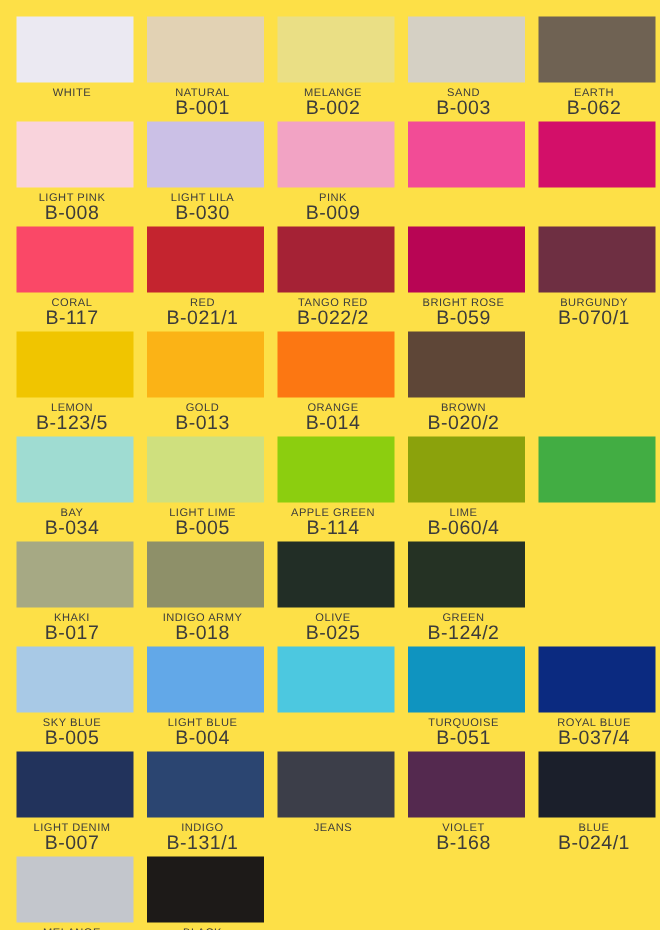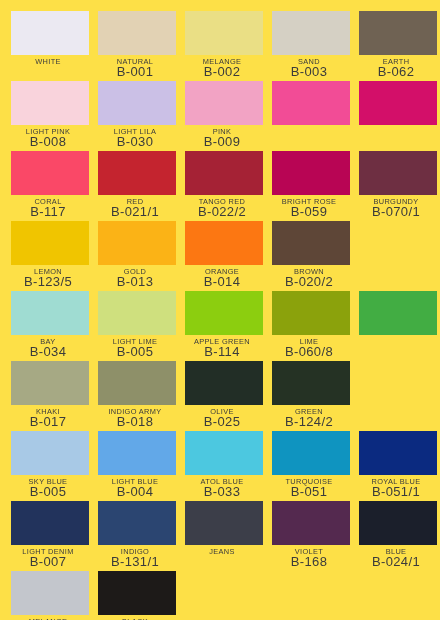--- a/index.html
+++ b/index.html
@@ -232,21 +232,21 @@
         <span class="swatch-chip" title="APPLE GREEN" style="background: rgb(140, 206, 15);"></span>
         <div class="swatch-caption">
           <span class="swatch-name">APPLE GREEN</span>
           <span class="swatch-code">B-114</span>
         </div>
       </div>
       <div class="swatch-cell">
         <span class="swatch-chip" title="LIME" style="background: rgb(139, 162, 12);"></span>
         <div class="swatch-caption">
           <span class="swatch-name">LIME</span>
-          <span class="swatch-code">B-060/8</span>
+          <span class="swatch-code">B-060/4</span>
         </div>
       </div>
       <div class="swatch-cell">
         <span class="swatch-chip" title="KELLY GREEN" style="background: rgb(66, 173, 67);"></span>
       </div>
     </div>
     <div class="swatch-row">
       <div class="swatch-cell">
         <span class="swatch-chip" title="KHAKI" style="background: rgb(166, 169, 132);"></span>
         <div class="swatch-caption">
@@ -286,37 +286,33 @@
       </div>
       <div class="swatch-cell">
         <span class="swatch-chip" title="LIGHT BLUE" style="background: rgb(98, 168, 232);"></span>
         <div class="swatch-caption">
           <span class="swatch-name">LIGHT BLUE</span>
           <span class="swatch-code">B-004</span>
         </div>
       </div>
       <div class="swatch-cell">
         <span class="swatch-chip" title="ATOL BLUE" style="background: rgb(76, 200, 224);"></span>
-        <div class="swatch-caption">
-          <span class="swatch-name">ATOL BLUE</span>
-          <span class="swatch-code">B-033</span>
-        </div>
       </div>
       <div class="swatch-cell">
         <span class="swatch-chip" title="TURQUOISE" style="background: rgb(15, 148, 192);"></span>
         <div class="swatch-caption">
           <span class="swatch-name">TURQUOISE</span>
           <span class="swatch-code">B-051</span>
         </div>
       </div>
       <div class="swatch-cell">
         <span class="swatch-chip" title="ROYAL BLUE" style="background: rgb(11, 42, 128);"></span>
         <div class="swatch-caption">
           <span class="swatch-name">ROYAL BLUE</span>
-          <span class="swatch-code">B-051/1</span>
+          <span class="swatch-code">B-037/4</span>
         </div>
       </div>
     </div>
     <div class="swatch-row">
       <div class="swatch-cell">
         <span class="swatch-chip" title="LIGHT DENIM" style="background: rgb(34, 51, 92);"></span>
         <div class="swatch-caption">
           <span class="swatch-name">LIGHT DENIM</span>
           <span class="swatch-code">B-007</span>
         </div>

